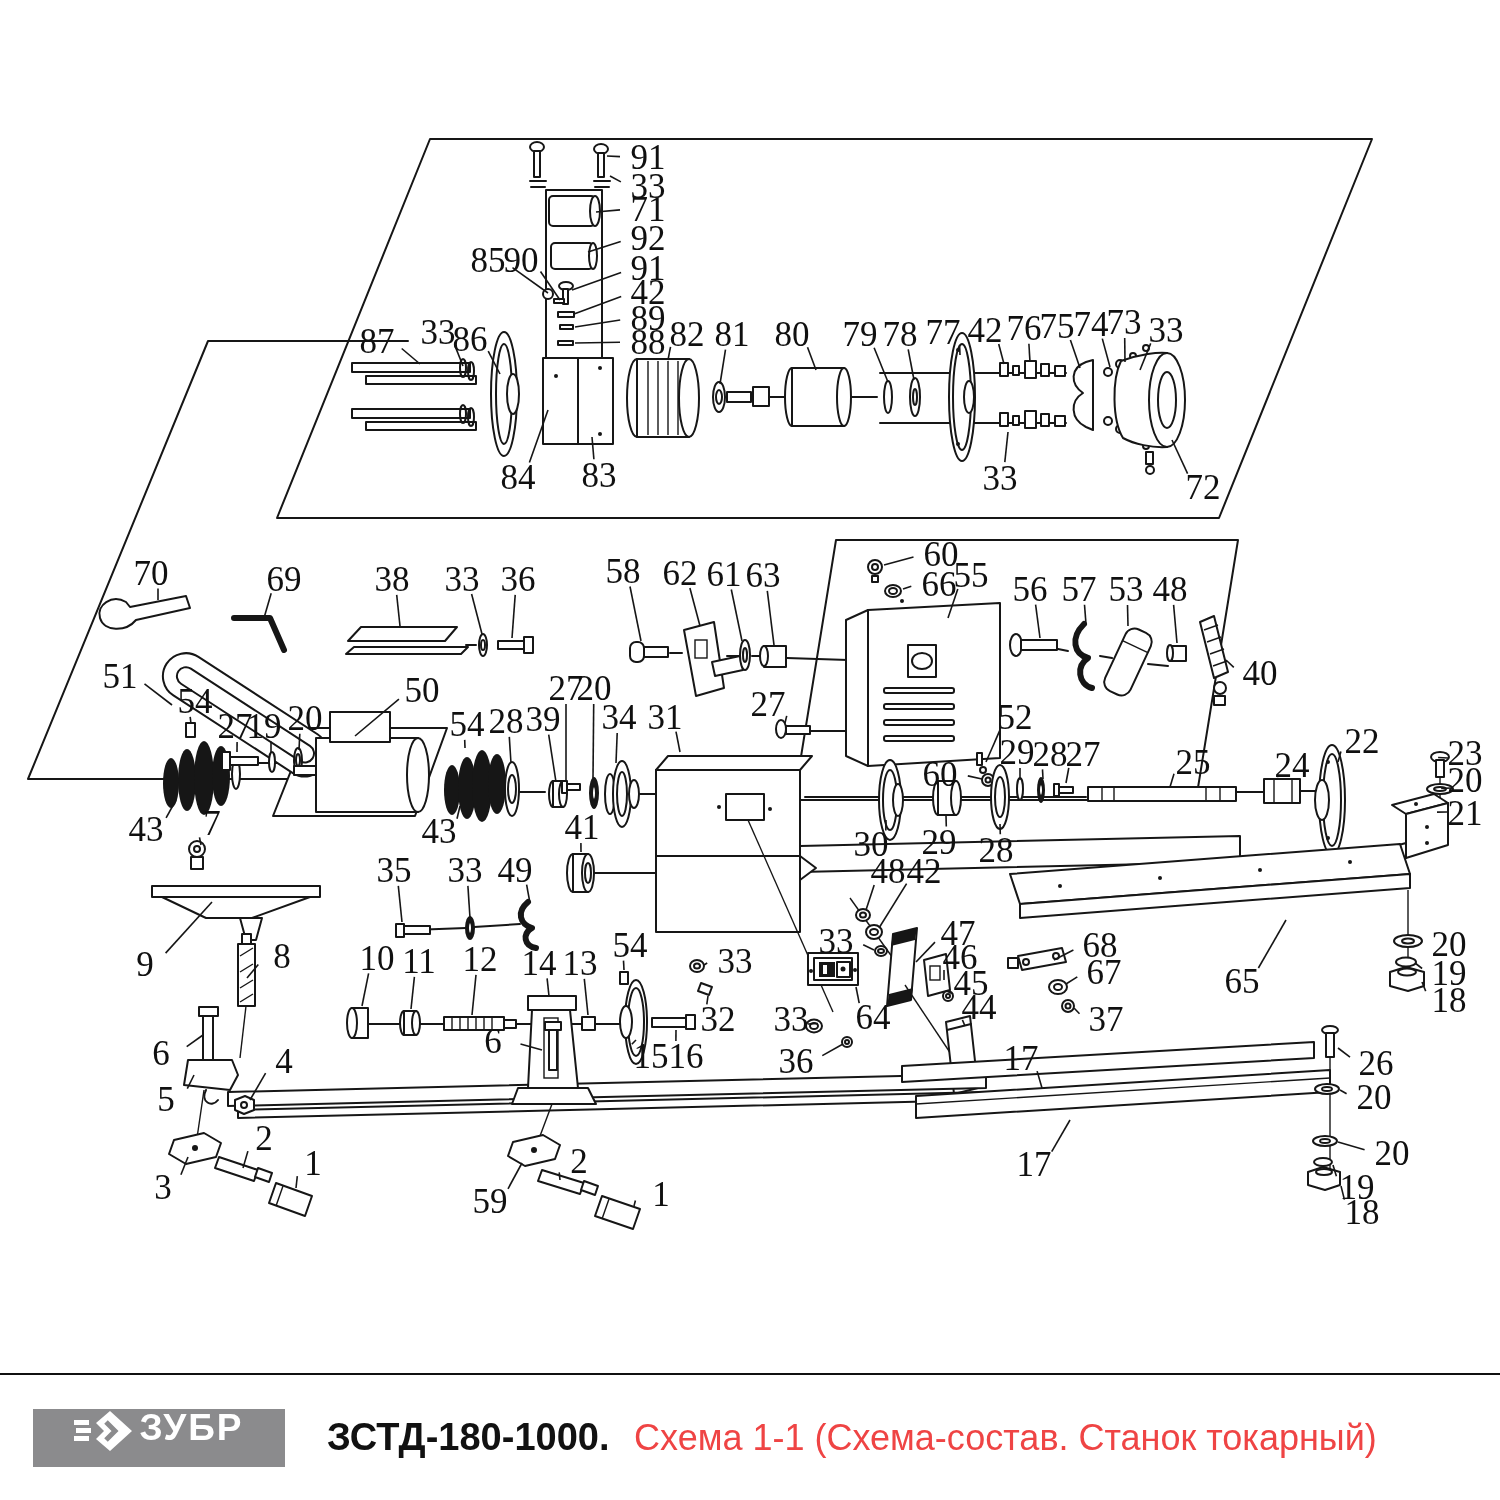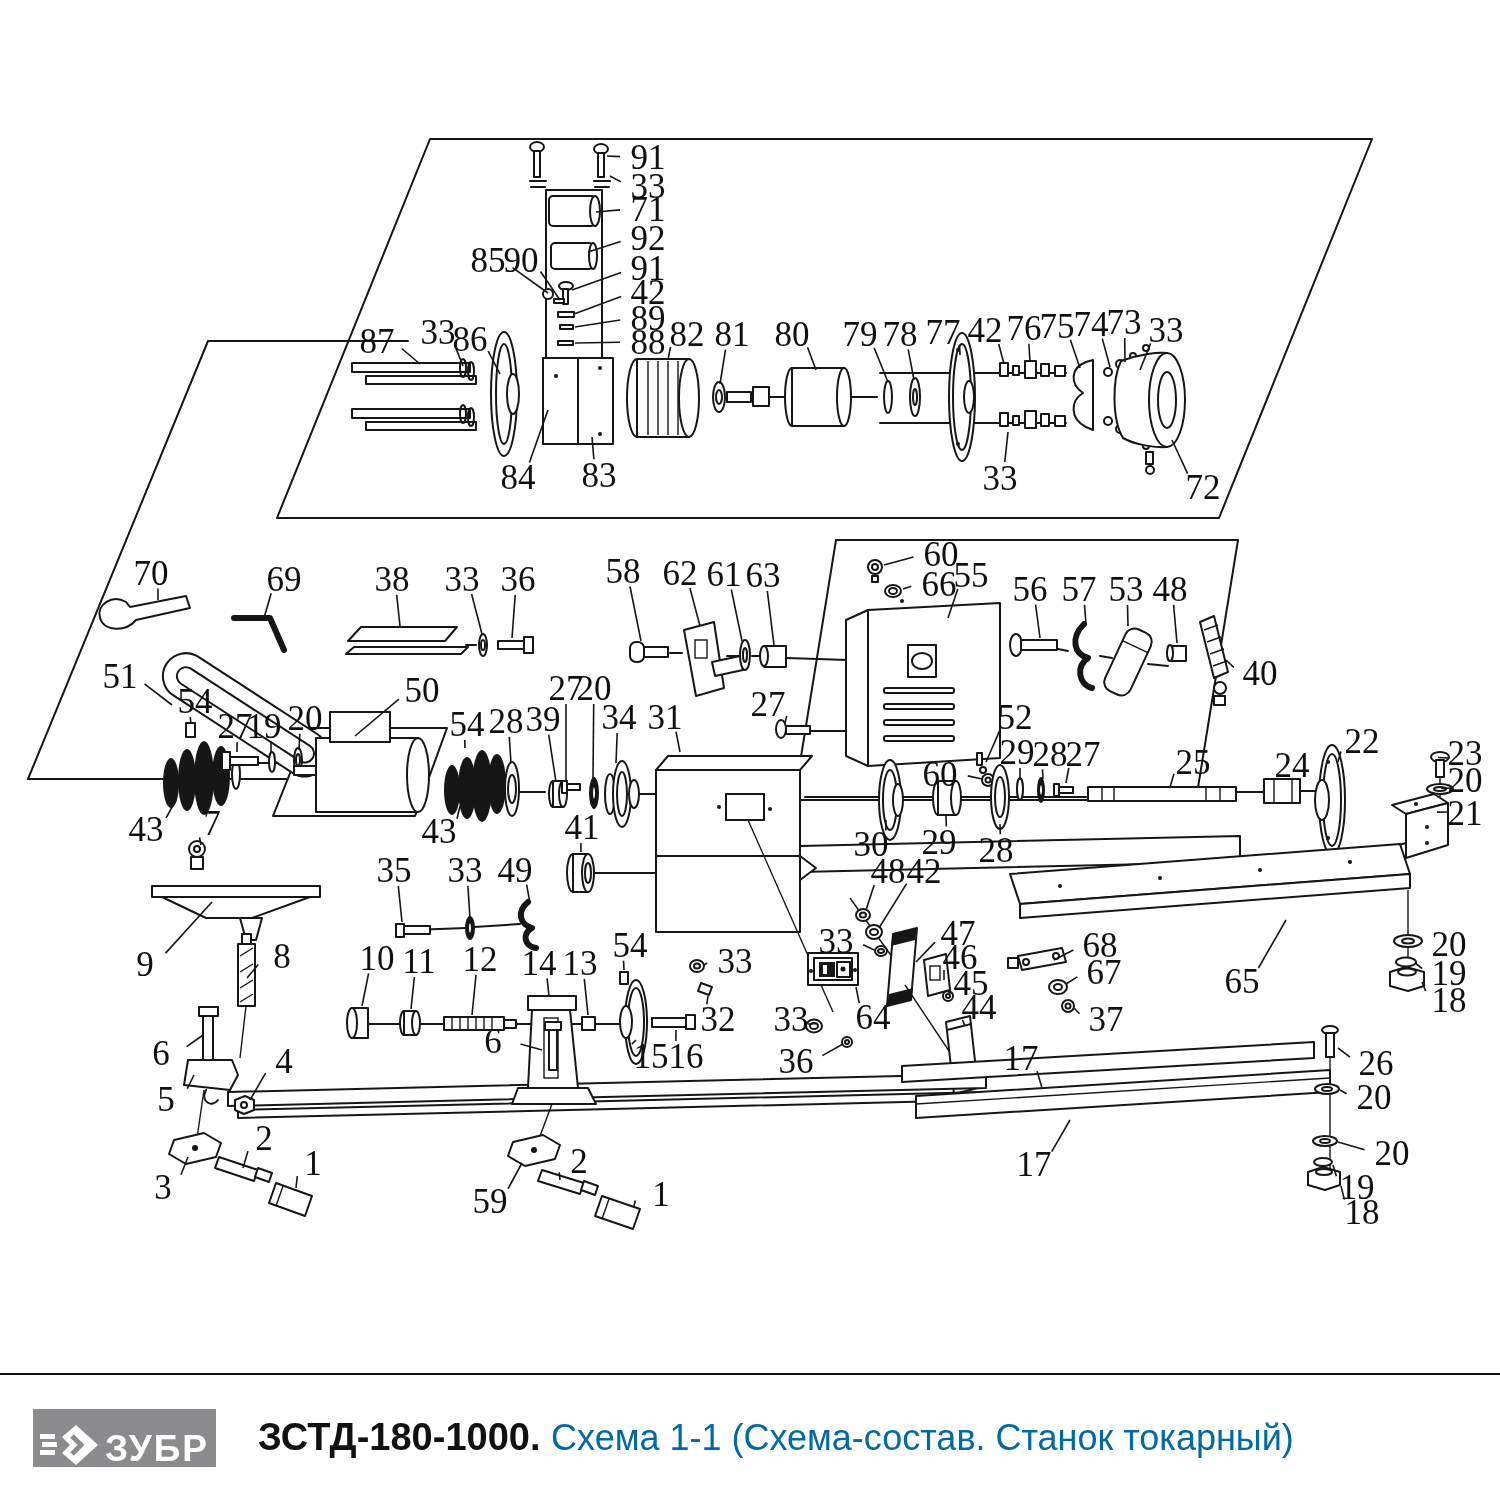--- a/index.html
+++ b/index.html
@@ -10,21 +10,21 @@
   .k{fill:#161616;stroke:none}
   .s{fill:none;stroke:#161616;stroke-width:2;stroke-linejoin:round;stroke-linecap:round}
   .t{fill:none;stroke:#161616;stroke-width:1.4}
   .h{fill:none;stroke:#161616;stroke-width:6;stroke-linecap:round;stroke-linejoin:round}
   text.lbl{font-family:"Liberation Serif",serif;font-size:35px;fill:#101010}
   line.leader{stroke:#161616;stroke-width:1.6}
   
   .rule{position:absolute;left:0;top:1373px;width:1500px;border-top:2px solid #101010}
   .footer{position:absolute;left:0;top:1375px;width:1500px;height:125px;display:flex;
           align-items:center;gap:42px;padding-left:33px;box-sizing:border-box}
-  .logo{width:183px;height:58px;background:#8b8b8d;display:flex;align-items:flex-end;
+  .logo{width:252px;height:58px;background:#8b8b8d;display:flex;align-items:flex-start;
         justify-content:center;gap:3px;flex:0 0 auto}
   .logo-text{color:#fff;font-weight:bold;font-size:37px;letter-spacing:2px;line-height:1}
   .title{font-size:38px;color:#111;white-space:nowrap}
   .title .model{font-weight:bold}
   .title .sub{font-weight:normal;font-size:36px}
 </style>
 </head>
 <body>
 
 <div class="page">
@@ -701,17 +701,17 @@
         <rect x="0" y="11" width="15" height="5" fill="#fff"></rect>
         <rect x="2" y="19" width="15" height="5" fill="#fff"></rect>
         <rect x="0" y="27" width="15" height="5" fill="#fff"></rect>
         <polygon points="36,2 58,22 36,42 22,30 30,22 22,14" fill="#fff"></polygon>
         <polyline points="32,13 41,22 32,31" fill="none" stroke="#8b8b8d" stroke-width="5"></polyline>
       </svg>
       <span class="logo-text">ЗУБР</span>
     </div>
     <div class="title">
       <span class="model">ЗСТД-180-1000.</span>
-      <span class="sub" style="color: #0369a1;">Схема 1-1 (Схема-состав. Станок токарный)</span>
+      <span class="sub" style="color: #ef4444; margin-left: 14px;">Схема 1-1 (Схема-состав. Станок токарный)</span>
     </div>
   </div>
 
 </div>
 
 </body></html>

